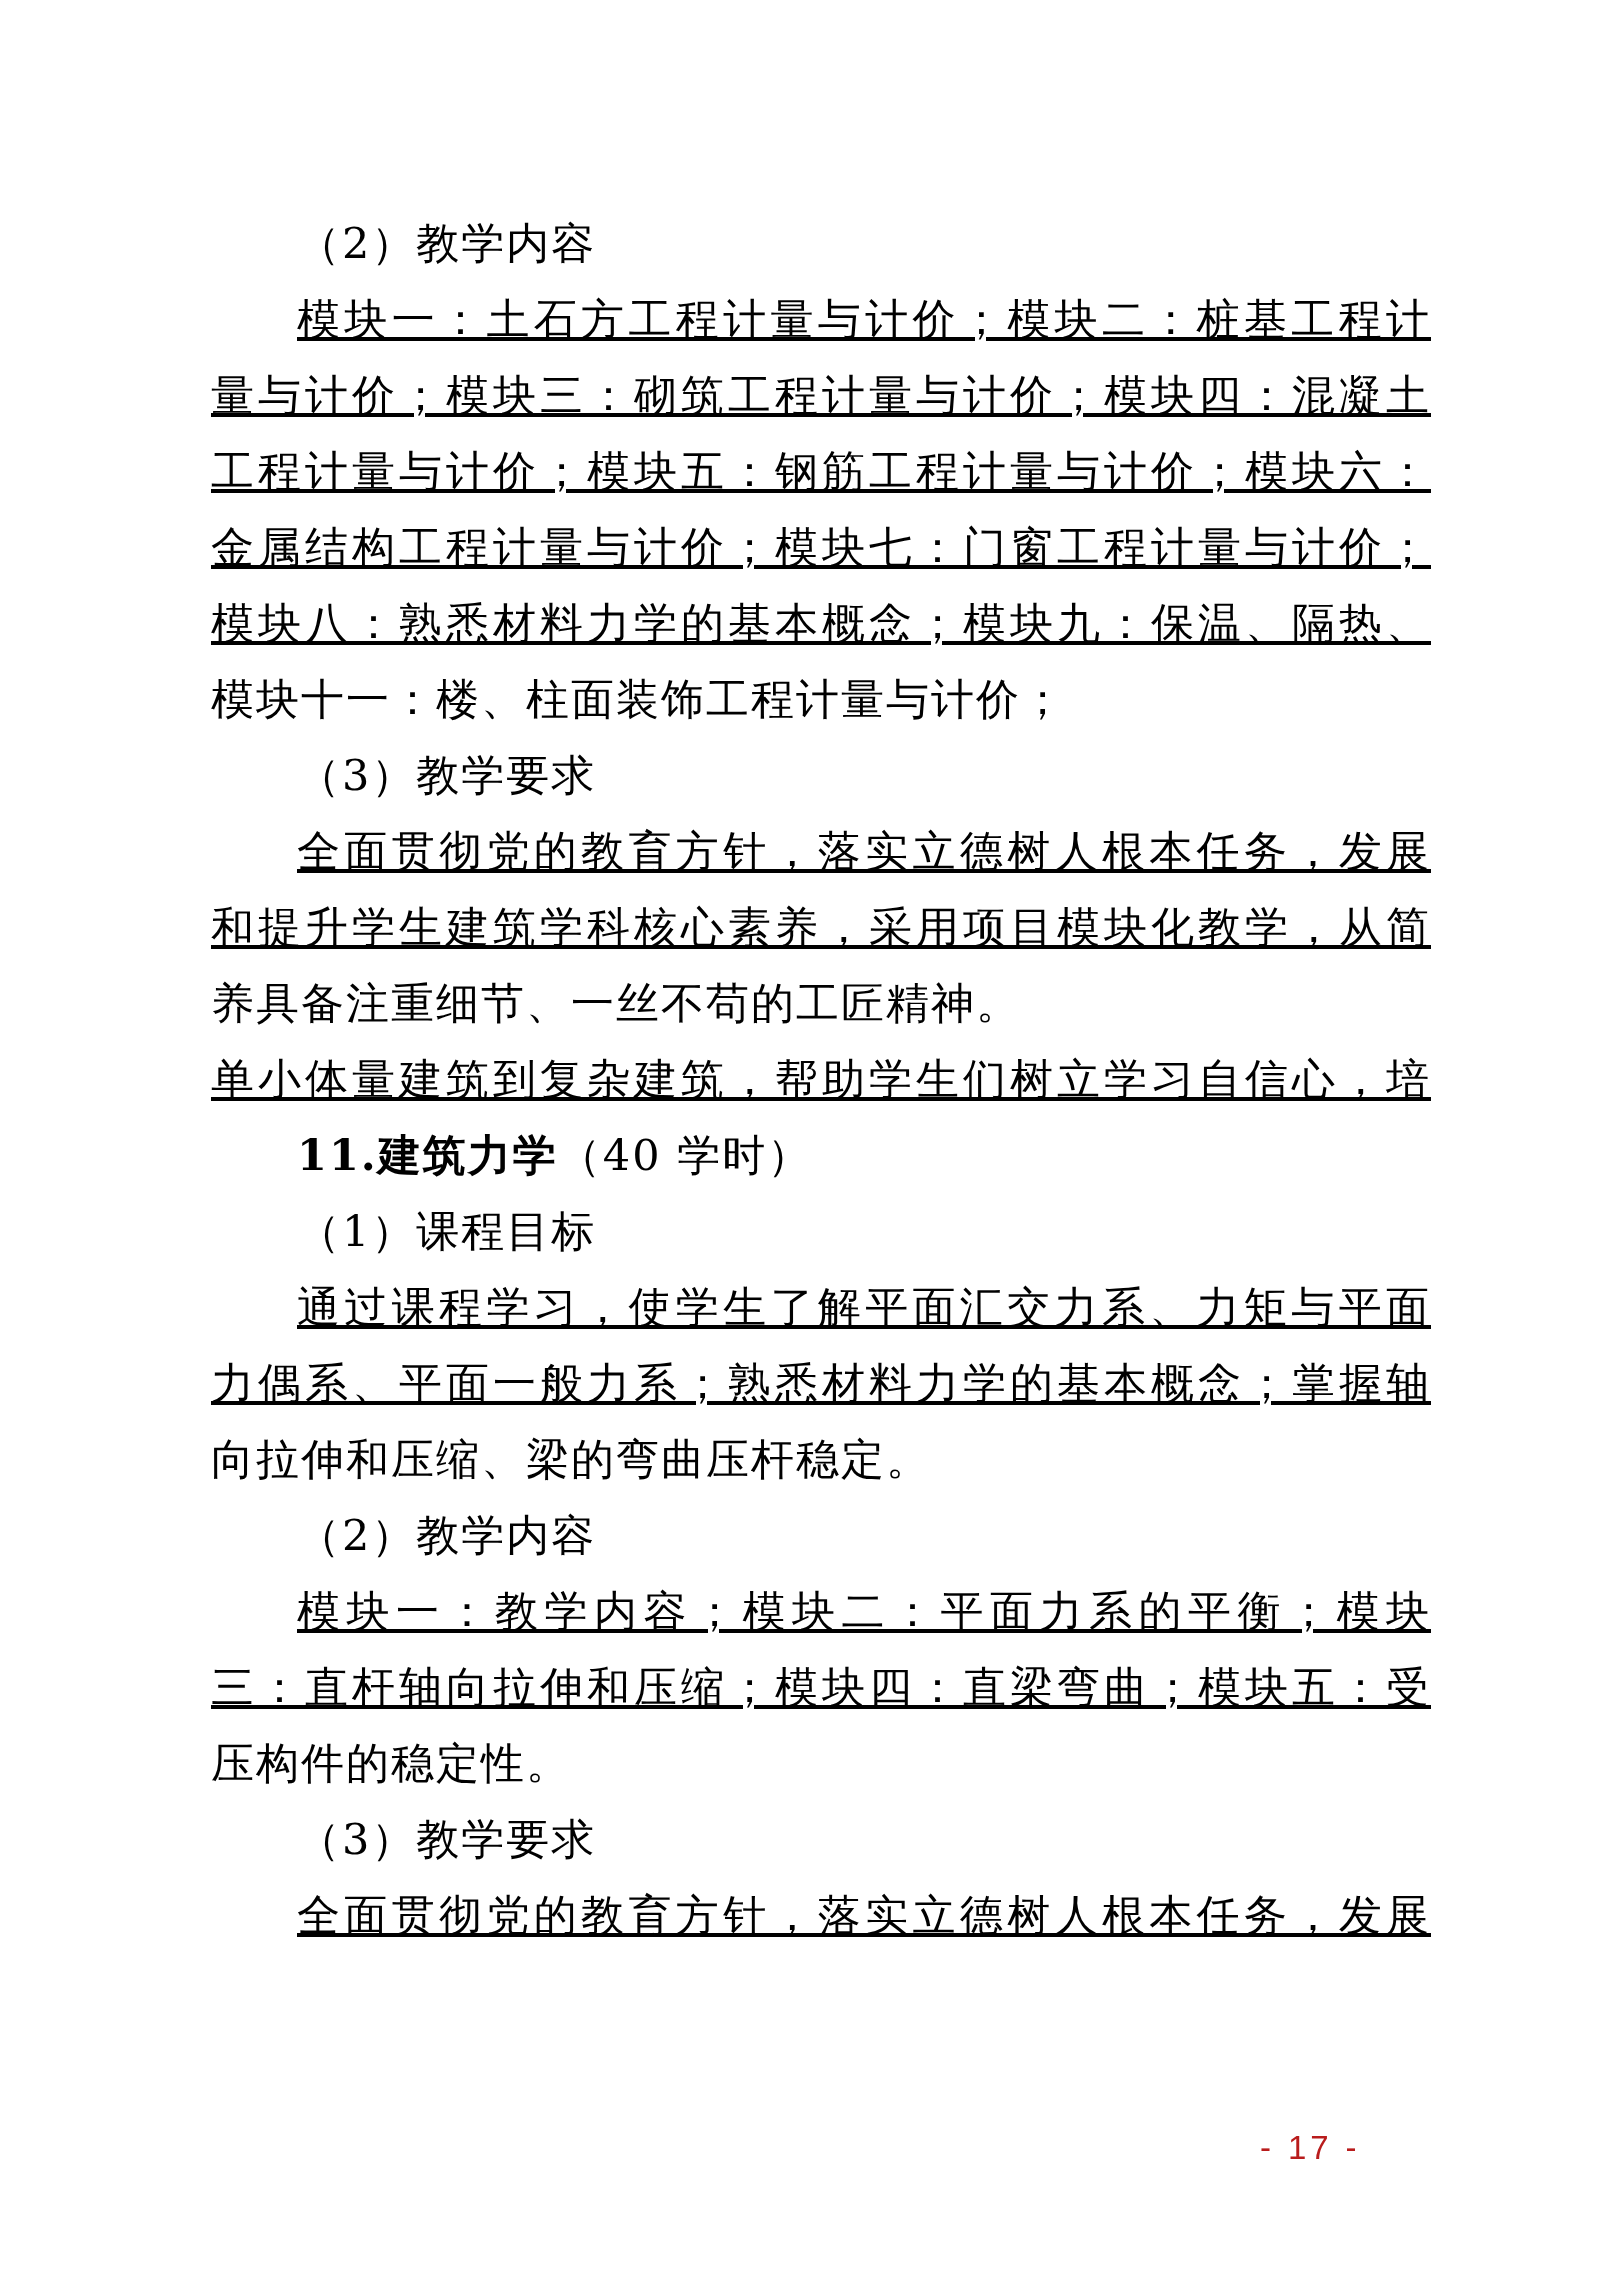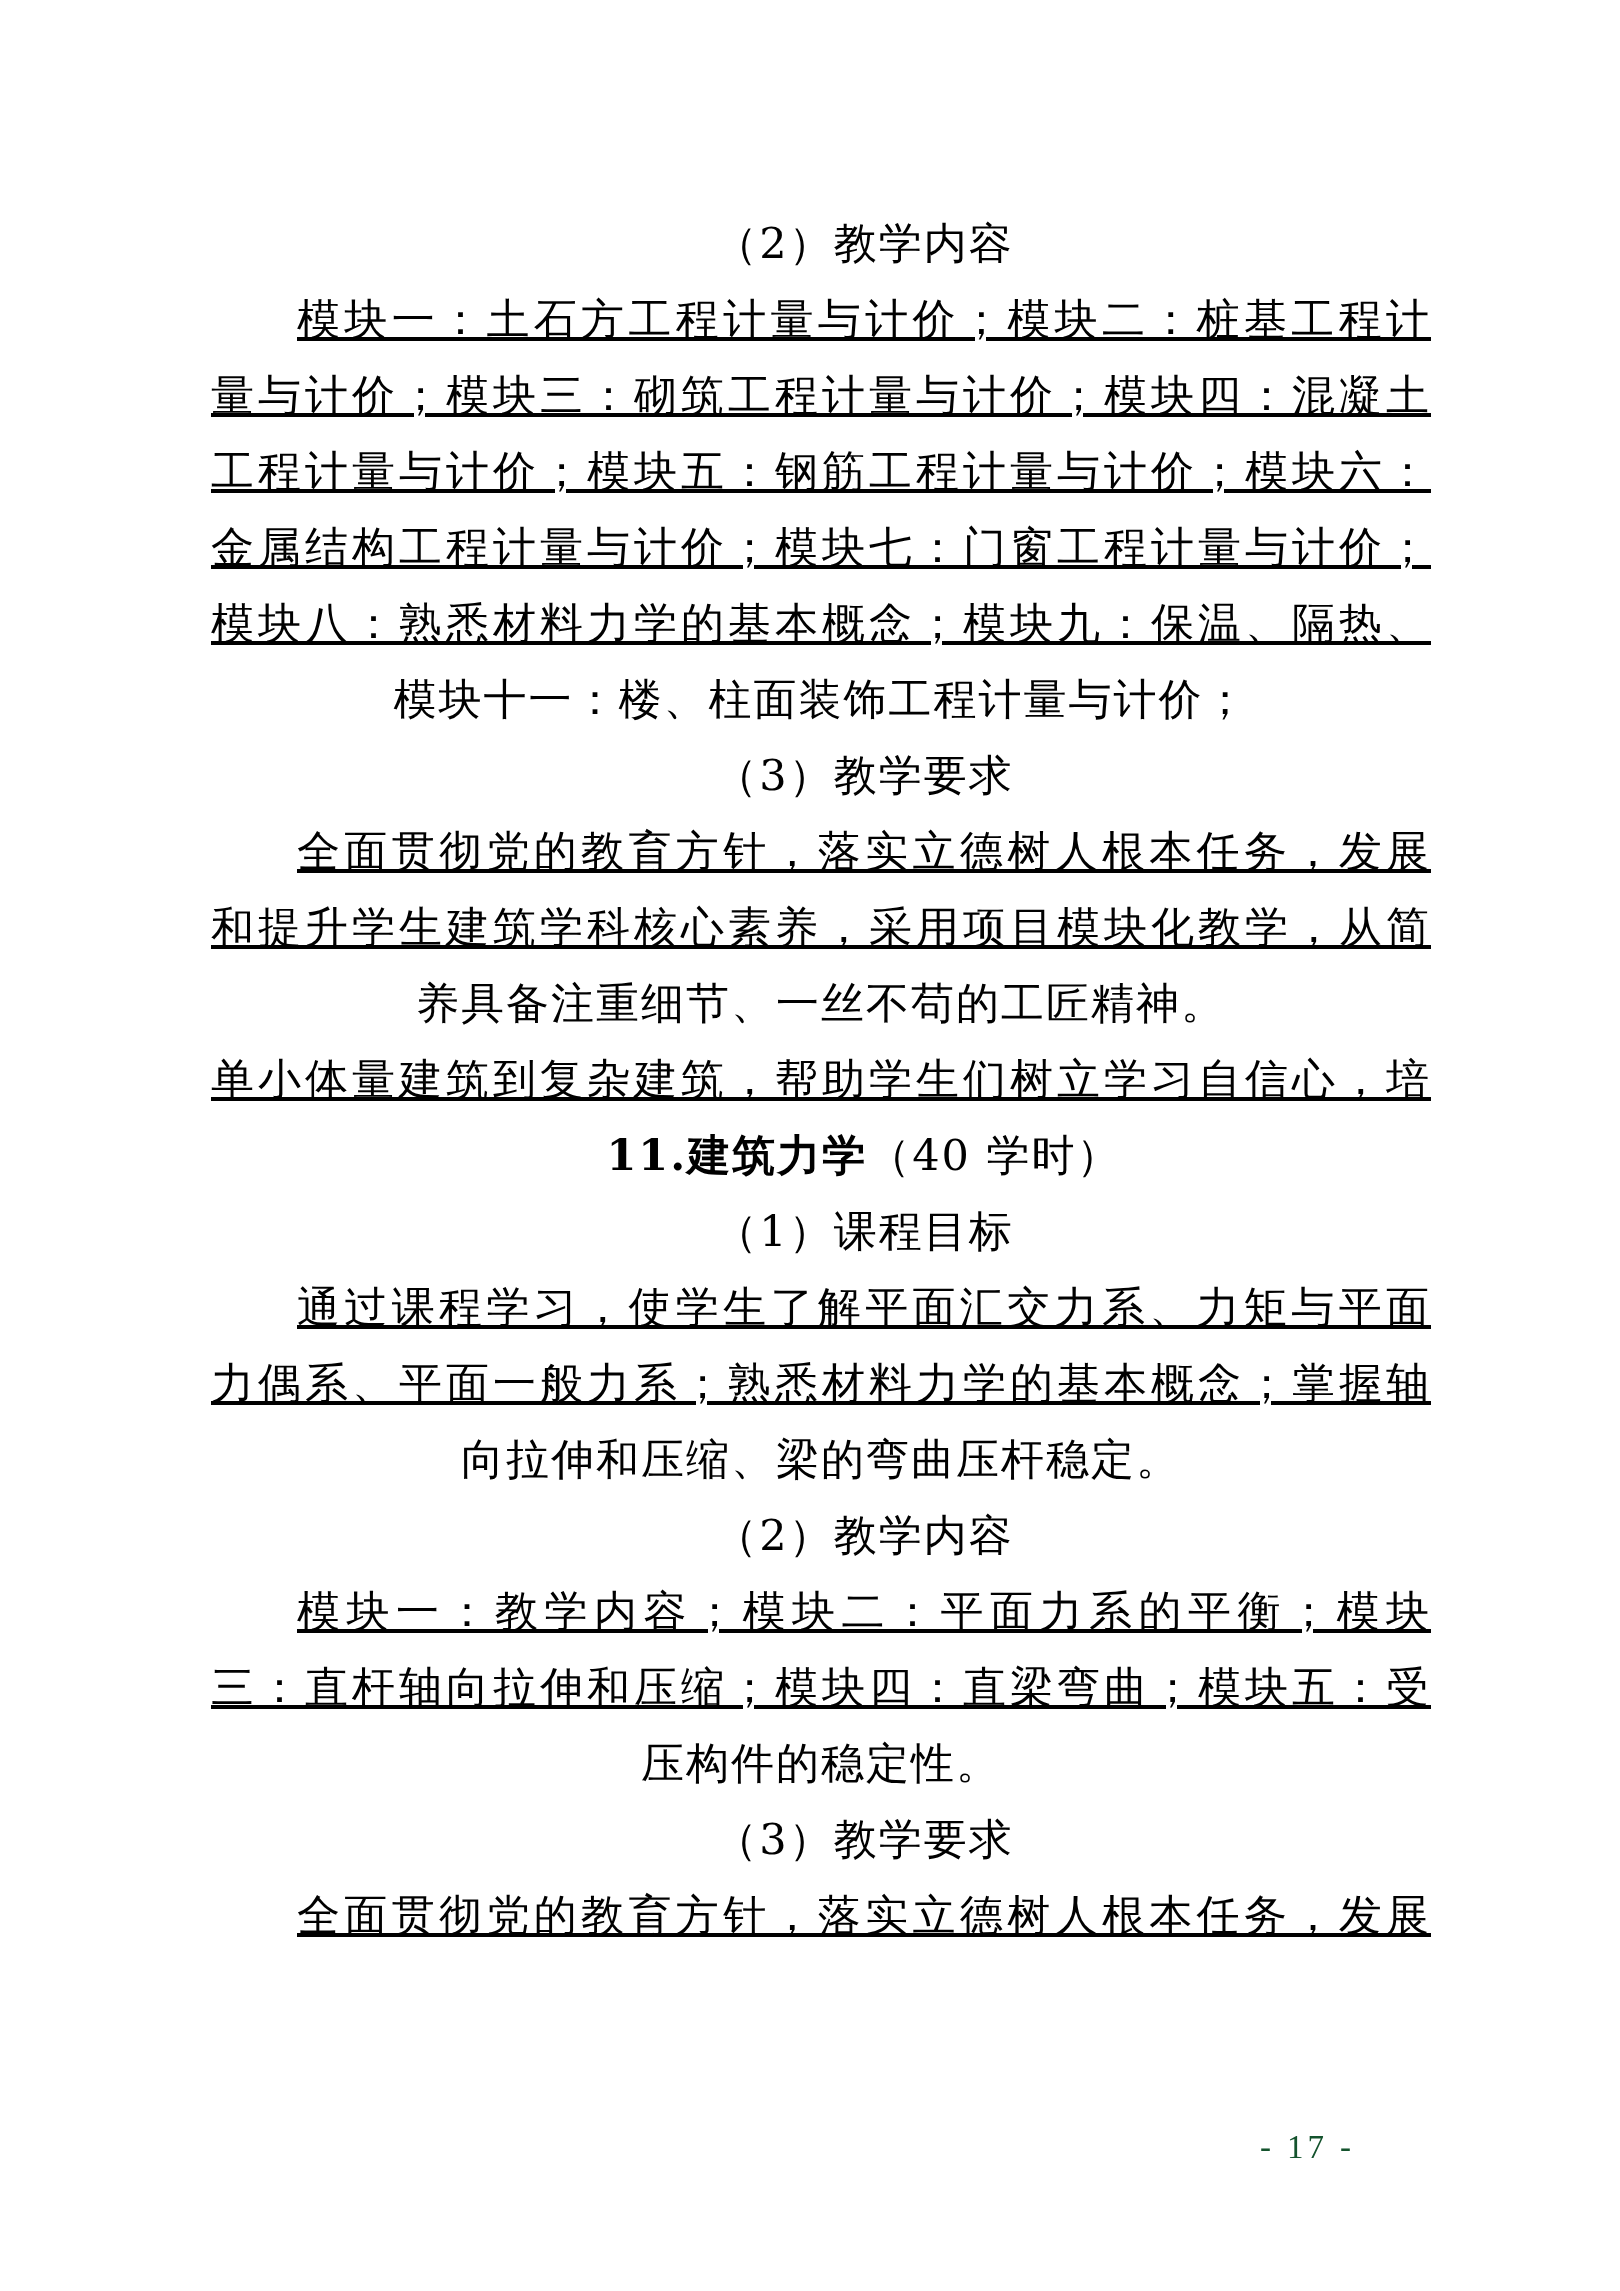--- a/index.html
+++ b/index.html
@@ -25,42 +25,42 @@
     left: 211px;
     top: 205px;
     width: 1220px;
   }
   .line {
     font-size: 43px;
     line-height: 76px;
     height: 76px;
     letter-spacing: 2px;
     white-space: nowrap;
-    text-align: center;
+    text-align: left;
   }
   .line.indent {
     padding-left: 86px;
   }
   .line.justify {
     text-align: justify;
     text-align-last: justify;
     text-justify: inter-character;
     text-decoration: underline;
   }
   .bold {
     font-weight: bold;
   }
   .page-footer {
     position: absolute;
     left: 1260px;
     top: 2129px;
     font-size: 33px;
     letter-spacing: 3.9px;
-    font-family: Liberation Serif, serif;
-    color: #14532d;
+    font-family: Liberation Sans, sans-serif;
+    color: #b91c1c;
   }
 </style>
 </head>
 <body>
 
 <div class="page">
   <div class="text-body">
       <div class="line indent">（2）教学内容</div>
       <div class="line indent justify">模块一：土石方工程计量与计价；模块二：桩基工程计</div>
       <div class="line justify">量与计价；模块三：砌筑工程计量与计价；模块四：混凝土</div>

